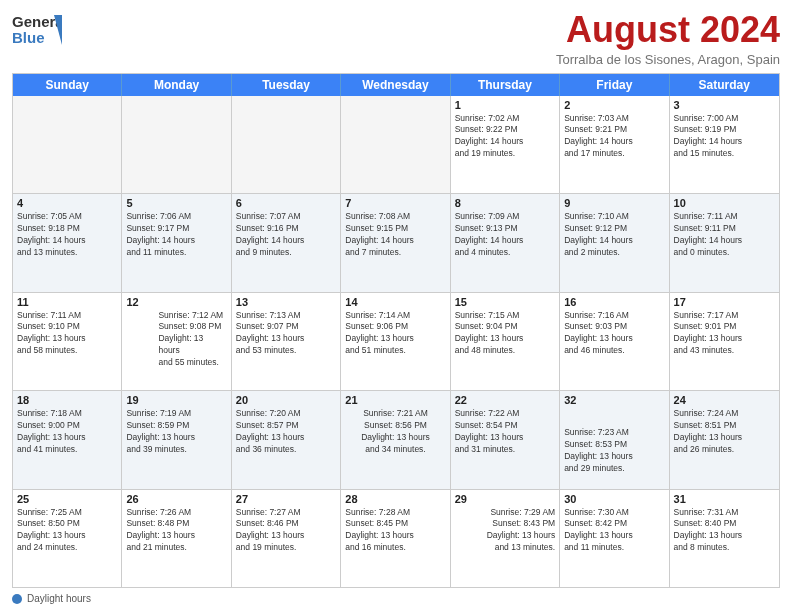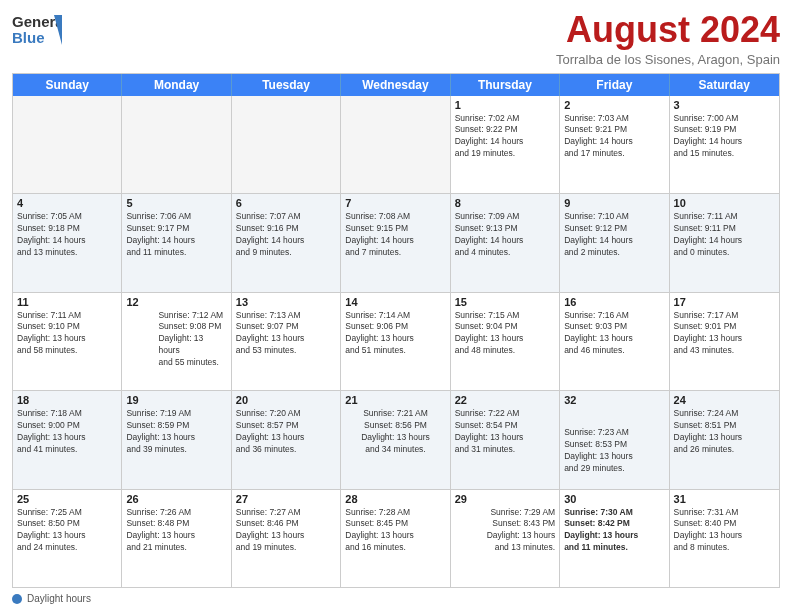--- a/index.html
+++ b/index.html
@@ -358,21 +358,21 @@
           </div>
           <div class="cal-cell">
             <span class="day-num">29</span>
             <div class="cell-text" style="white-space: pre-line; text-align: right;">Sunrise: 7:29 AM
 Sunset: 8:43 PM
 Daylight: 13 hours
 and 13 minutes.</div>
           </div>
           <div class="cal-cell">
             <span class="day-num">30</span>
-            <div class="cell-text" style="white-space: pre-line; font-weight: bold;">Sunrise: 7:30 AM
+            <div class="cell-text" style="white-space: pre-line;">Sunrise: 7:30 AM
 Sunset: 8:42 PM
 Daylight: 13 hours
 and 11 minutes.</div>
           </div>
           <div class="cal-cell">
             <span class="day-num">31</span>
             <div class="cell-text" style="white-space: pre-line;">Sunrise: 7:31 AM
 Sunset: 8:40 PM
 Daylight: 13 hours
 and 8 minutes.</div>

